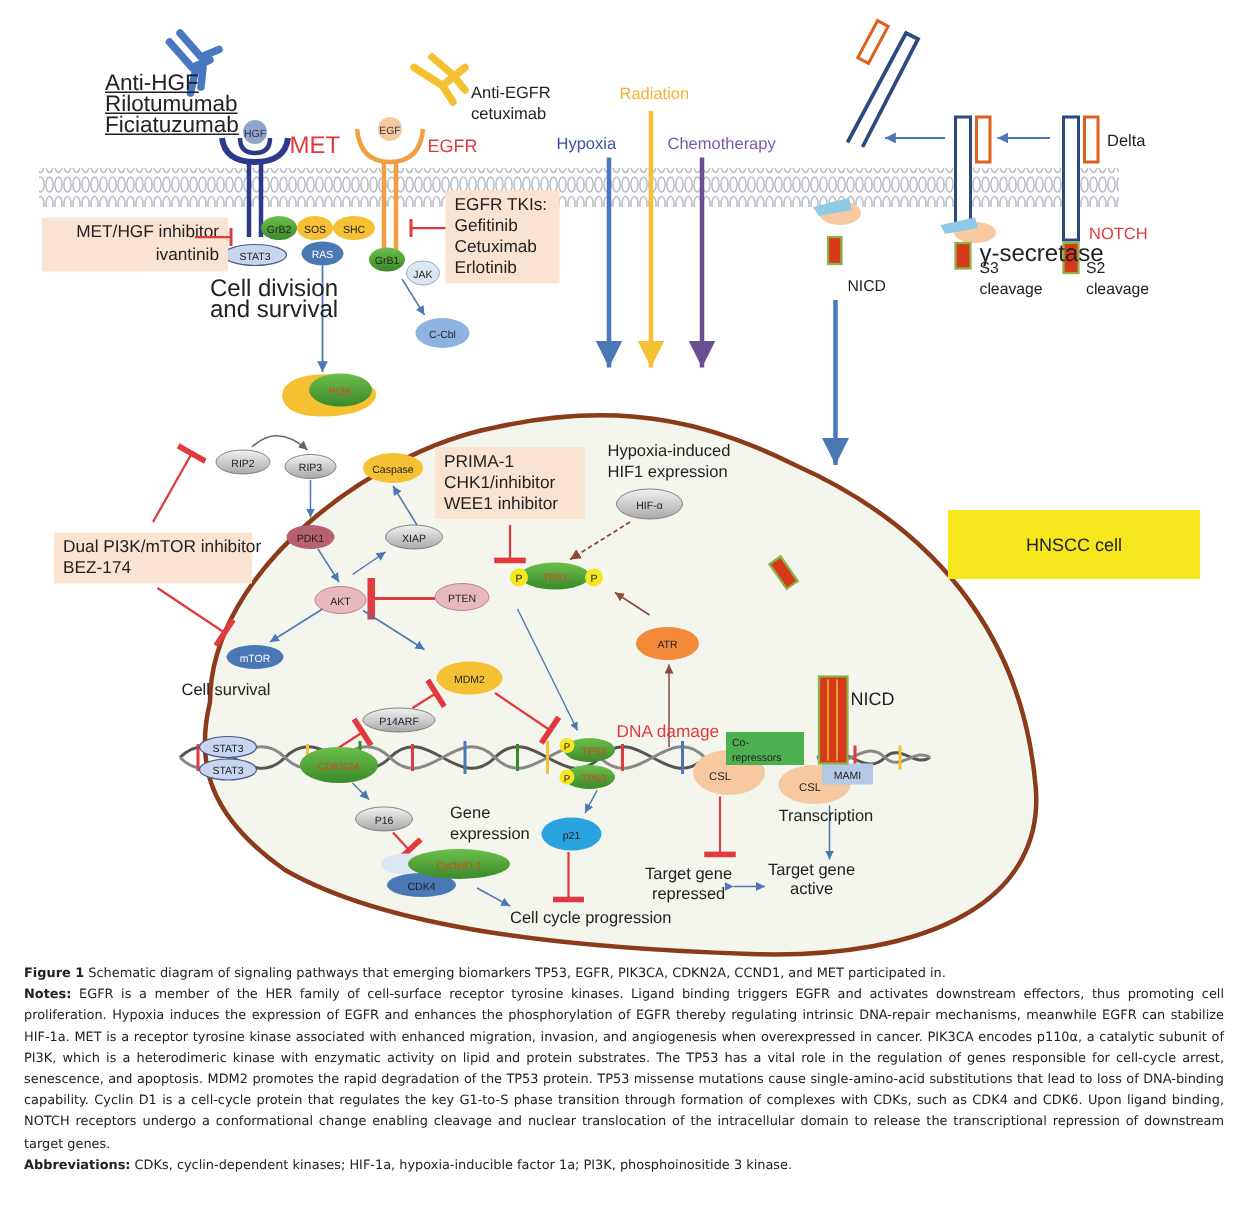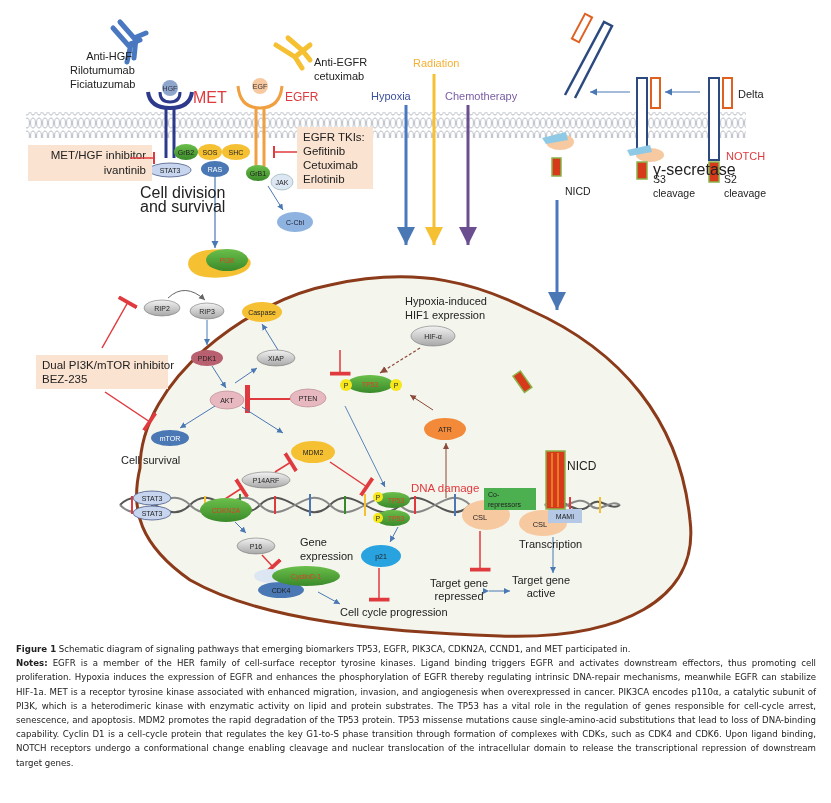--- a/index.html
+++ b/index.html
@@ -261,21 +261,21 @@
   <g>
     <rect x="546" y="451" width="19" height="58" fill="#d63a1a" stroke="#8ab34a" stroke-width="1.5"></rect>
     <line x1="552" y1="453" x2="552" y2="507" stroke="#f6c033" stroke-width="1"></line>
     <line x1="558" y1="453" x2="558" y2="507" stroke="#f6c033" stroke-width="1"></line>
   </g>
   <line x1="553" y1="537" x2="553" y2="573" stroke="#4a78b5" stroke-width="1" marker-end="url(#ab)"></line>
   <line x1="489" y1="591" x2="510" y2="591" stroke="#4a78b5" stroke-width="1" marker-end="url(#ab)" marker-start="url(#ab)"></line>
 </svg>
 
 
-<div class="lbl r" style="left:70px;top:49px;width:62px;font-size:11px;line-height:14px;">
+<div class="lbl r" style="left:70px;top:49px;width:62px;font-size:15px;line-height:14px;text-decoration:underline;">
   <div>Anti-HGF</div>
       <div>Rilotumumab</div>
       <div>Ficiatuzumab</div>
 </div>
 <div class="lbl red" style="left:193px;top:88px;font-size:16px;">MET</div>
 <div class="lbl red" style="left:285px;top:90px;font-size:12px;">EGFR</div>
 <div class="lbl" style="left:314px;top:55px;font-size:11px;line-height:14px;">
   <div>Anti-EGFR</div>
       <div>cetuximab</div>
 </div>
@@ -314,30 +314,36 @@
 <div class="lbl" style="left:653px;top:172px;line-height:14px;font-size:10.5px;">
   <div>S3</div>
       <div>cleavage</div>
 </div>
 <div class="lbl" style="left:724px;top:172px;line-height:14px;font-size:10.5px;">
   <div>S2</div>
       <div>cleavage</div>
 </div>
 <div class="lbl" style="left:565px;top:185px;font-size:10.5px;">NICD</div>
 
+<div class="box" style="left:290px;top:298px;width:100px;line-height:14px;">
+  <div>PRIMA-1</div>
+      <div>CHK1/inhibitor</div>
+      <div>WEE1 inhibitor</div>
+</div>
 <div class="lbl" style="left:405px;top:294px;font-size:11px;line-height:14px;">
   <div>Hypoxia-induced</div>
       <div>HIF1 expression</div>
 </div>
 
 <div class="box" style="left:36px;top:355px;width:132px;line-height:14px;">
   <div>Dual PI3K/mTOR inhibitor</div>
-      <div>BEZ-235</div>
-</div>
-
+      <div>BEZ-174</div>
+</div>
+
+<div class="hnscc">HNSCC cell</div>
 
 <div class="lbl" style="left:121px;top:454px;">Cell survival</div>
 <div class="lbl red" style="left:411px;top:481px;font-size:11.5px;">DNA damage</div>
 <div class="lbl" style="left:567px;top:459px;font-size:12px;">NICD</div>
 <div class="lbl" style="left:300px;top:535px;line-height:14px;">
   <div>Gene</div>
       <div>expression</div>
 </div>
 <div class="lbl" style="left:519px;top:538px;">Transcription</div>
 <div class="lbl" style="left:430px;top:577px;text-align:center;line-height:13px;">
@@ -347,13 +353,14 @@
 <div class="lbl" style="left:512px;top:574px;text-align:center;line-height:13px;">
   <div>Target gene</div>
       <div>active</div>
 </div>
 <div class="lbl" style="left:340px;top:606px;">Cell cycle progression</div>
 </div>
 
 <div id="caption">
   <p><b>Figure 1</b> <span>Schematic diagram of signaling pathways that emerging biomarkers TP53, EGFR, PIK3CA, CDKN2A, CCND1, and MET participated in.</span></p>
   <p><b>Notes:</b> <span>EGFR is a member of the HER family of cell-surface receptor tyrosine kinases. Ligand binding triggers EGFR and activates downstream effectors, thus promoting cell proliferation. Hypoxia induces the expression of EGFR and enhances the phosphorylation of EGFR thereby regulating intrinsic DNA-repair mechanisms, meanwhile EGFR can stabilize HIF-1a. MET is a receptor tyrosine kinase associated with enhanced migration, invasion, and angiogenesis when overexpressed in cancer. PIK3CA encodes p110α, a catalytic subunit of PI3K, which is a heterodimeric kinase with enzymatic activity on lipid and protein substrates. The TP53 has a vital role in the regulation of genes responsible for cell-cycle arrest, senescence, and apoptosis. MDM2 promotes the rapid degradation of the TP53 protein. TP53 missense mutations cause single-amino-acid substitutions that lead to loss of DNA-binding capability. Cyclin D1 is a cell-cycle protein that regulates the key G1-to-S phase transition through formation of complexes with CDKs, such as CDK4 and CDK6. Upon ligand binding, NOTCH receptors undergo a conformational change enabling cleavage and nuclear translocation of the intracellular domain to release the transcriptional repression of downstream target genes.</span></p>
+  <p><b>Abbreviations:</b> <span>CDKs, cyclin-dependent kinases; HIF-1a, hypoxia-inducible factor 1a; PI3K, phosphoinositide 3 kinase.</span></p>
 </div>
 
 </body></html>

